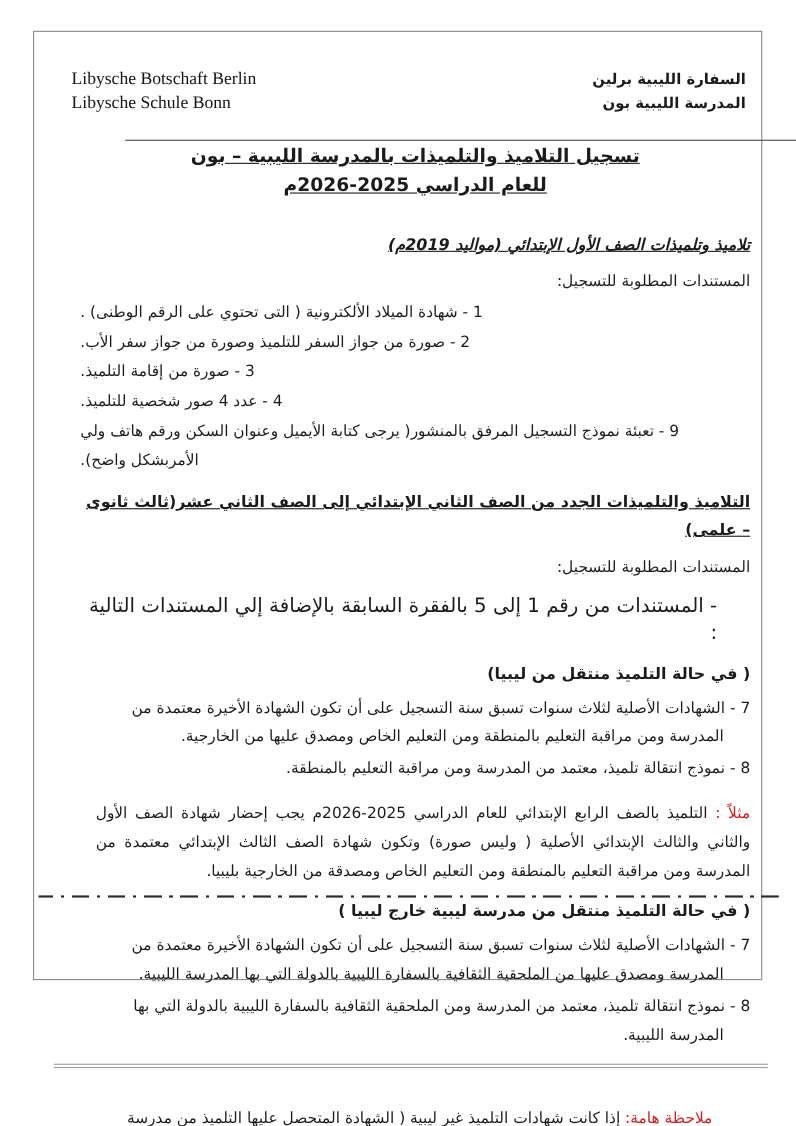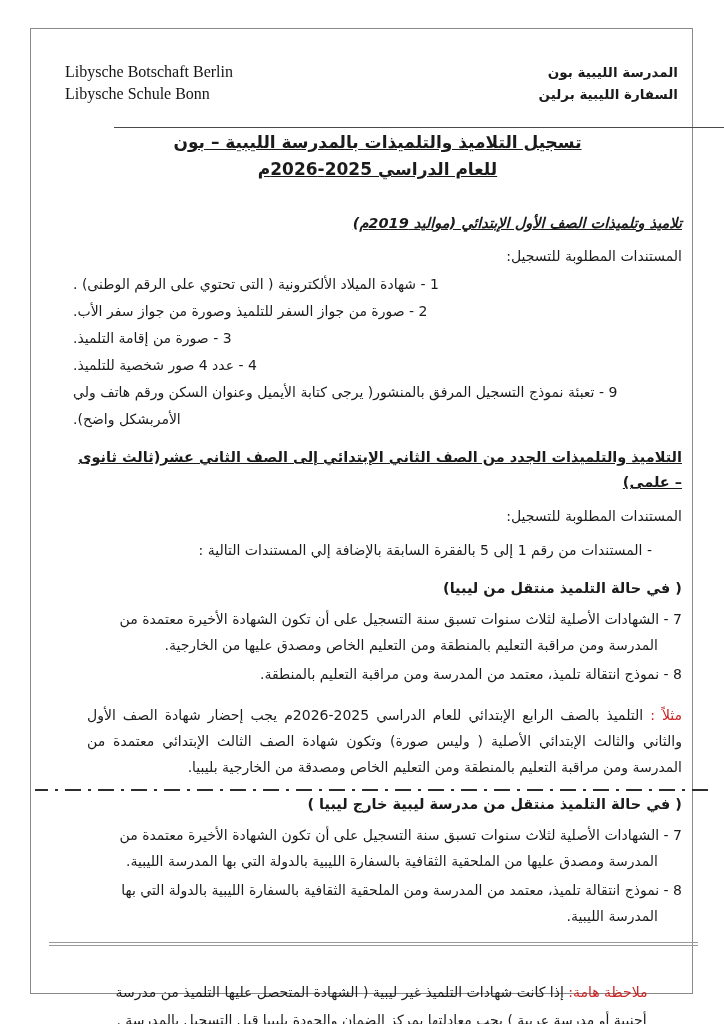--- a/index.html
+++ b/index.html
@@ -9,21 +9,21 @@
   }
   *{box-sizing:border-box;}
   html,body{margin:0;padding:0;}
   body{
     width:724px;height:1024px;position:relative;background:#ffffff;
     font-family:"DejaVu Sans","Liberation Sans",sans-serif;
     color:var(--ink);
     overflow:hidden;
   }
   .page{
-    position:absolute;left:30px;top:28px;width:663px;height:966px;
+    position:absolute;left:30px;top:28px;width:663px;height:863px;
     border:1px solid var(--border-gray);background:#fff;
   }
   
   .header{
     display:flex;justify-content:space-between;align-items:flex-start;
     padding:32px 14px 0 34px;
   }
   .header-de{
     font-family:"Liberation Serif","DejaVu Serif",serif;
     font-size:16px;line-height:22px;color:#141414;
@@ -54,21 +54,21 @@
   ul.doc-list{list-style:none;margin:3px 0 0 0;padding:0;}
   ul.doc-list li{
     font-size:14px;line-height:27px;text-align:left;
     padding-right:22px;text-indent:-22px;
   }
   .sec-heading-2{
     margin-top:12px;font-weight:bold;font-size:14.5px;
     text-decoration:underline;line-height:25px;
   }
   .bullet-line{
-    margin-top:10px;font-size:14px;line-height:25px;padding-right:30px;
+    margin-top:10px;font-size:18px;line-height:25px;padding-right:30px;
   }
   .case-heading{
     margin-top:13px;font-weight:bold;font-size:14.5px;line-height:25px;
   }
   ul.case-list{list-style:none;margin:5px 0 0 0;padding:0;}
   ul.case-list li{
     font-size:14px;line-height:26px;text-align:right;
     padding-right:24px;text-indent:-24px;margin-bottom:3px;
   }
   .example{
@@ -96,22 +96,22 @@
 <body>
 
 <div class="page">
 
   <div class="header">
     <div class="header-de">
       <div>Libysche Botschaft Berlin</div>
       <div>Libysche Schule Bonn</div>
     </div>
     <div class="header-ar">
+      <div>السفارة الليبية برلين</div>
       <div>المدرسة الليبية بون</div>
-      <div>السفارة الليبية برلين</div>
     </div>
   </div>
 
   <div class="header-rule"></div>
 
   <div class="content">
 
     <div class="title">
       <div>تسجيل التلاميذ والتلميذات بالمدرسة الليبية – بون</div>
       <div>للعام الدراسي 2025-2026م</div>

